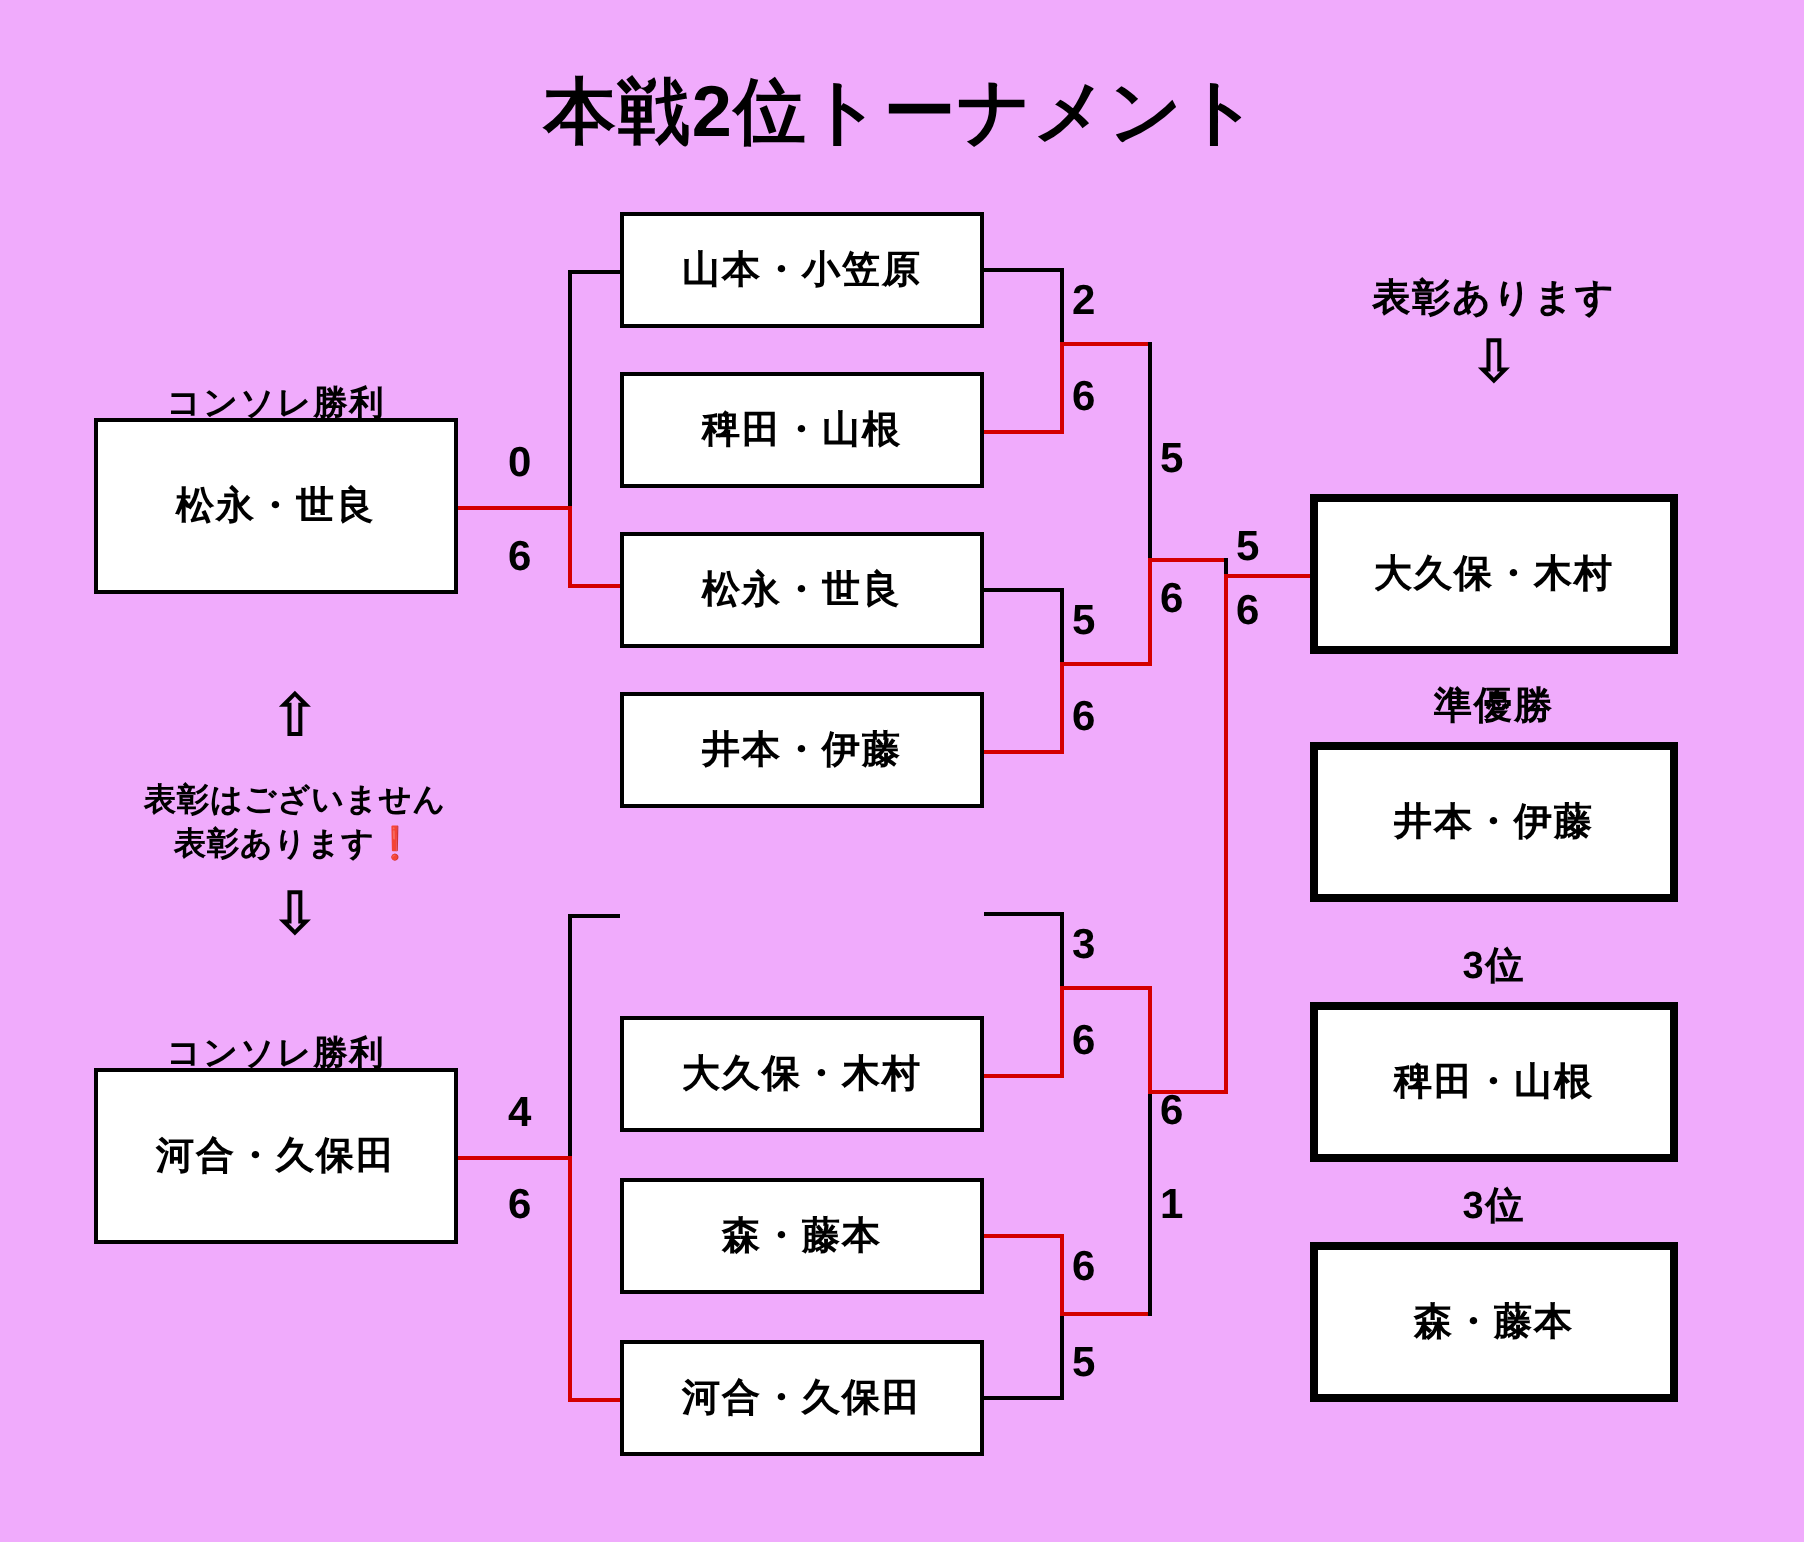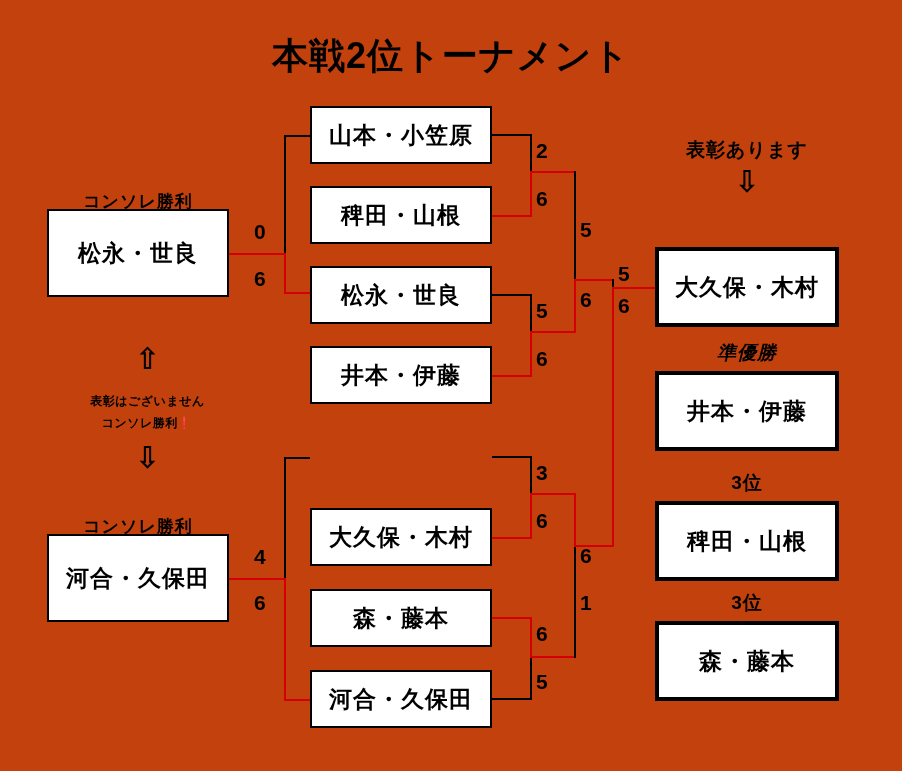--- a/index.html
+++ b/index.html
@@ -8,21 +8,21 @@
     background: #ffffff;
   }
   body {
     font-family: "Liberation Sans", "DejaVu Sans", sans-serif;
     color: #000000;
   }
   #stage {
     position: relative;
     width: 902px;
     height: 771px;
-    background: #c2410c;
+    background: #f0abfc;
     overflow: hidden;
   }
   .abs { position: absolute; }
 
   
   #title {
     left: 0;
     top: 32px;
     width: 902px;
     text-align: center;
@@ -33,21 +33,21 @@
   }
 
   
   .pbox {
     box-sizing: border-box;
     border: 2px solid #000;
     background: #fff;
     display: flex;
     align-items: center;
     justify-content: center;
-    font-size: 23px;
+    font-size: 19px;
     font-weight: bold;
     color: #000;
     letter-spacing: 1px;
   }
   .pbox.thin { border-width: 2px; }
   .pbox.thick { border-width: 4px; }
 
   
   .caption {
     font-size: 17px;
@@ -55,21 +55,21 @@
     text-align: center;
     color: #000;
     letter-spacing: 1px;
   }
   .caption.big {
     font-size: 19px;
   }
 
   
   .note {
-    font-size: 12px;
+    font-size: 16px;
     font-weight: bold;
     text-align: center;
     color: #000;
     letter-spacing: 0.5px;
     line-height: 22px;
   }
   .note.bigger {
     font-size: 19px;
     letter-spacing: 1px;
   }
@@ -115,21 +115,21 @@
   <div class="abs ln h red" style="left:229px; top:253px; width:56px;"></div>
   <div class="abs ln v" style="left:284px; top:135px; width:2px; height:120px;"></div>
   <div class="abs ln h" style="left:284px; top:135px; width:26px;"></div>
   <div class="abs ln v red" style="left:284px; top:253px; width:2px; height:41px;"></div>
   <div class="abs ln h red" style="left:284px; top:292px; width:26px;"></div>
   <div class="score" style="left:254px; top:221px;">0</div>
   <div class="score" style="left:254px; top:268px;">6</div>
 
   <div class="abs arrow" style="left:60px; top:344px; width:175px;">⇧</div>
   <div class="abs note" style="left:40px; top:390px; width:215px;">表彰はございません</div>
-  <div class="abs note" style="left:40px; top:412px; width:215px;">コンソレ勝利❗</div>
+  <div class="abs note" style="left:40px; top:412px; width:215px;">表彰あります❗</div>
   <div class="abs arrow" style="left:60px; top:443px; width:175px;">⇩</div>
 
   <div class="abs caption" style="left:47px; top:515px; width:182px;">コンソレ勝利</div>
   <div class="abs pbox thin" style="left:47px; top:534px; width:182px; height:88px;">河合・久保田</div>
 
   <div class="abs ln h red" style="left:229px; top:578px; width:56px;"></div>
   <div class="abs ln v" style="left:284px; top:457px; width:2px; height:123px;"></div>
   <div class="abs ln h" style="left:284px; top:457px; width:26px;"></div>
   <div class="abs ln v red" style="left:284px; top:578px; width:2px; height:123px;"></div>
   <div class="abs ln h red" style="left:284px; top:699px; width:26px;"></div>
@@ -192,21 +192,21 @@
   <div class="abs ln v red" style="left:612px; top:287px; width:2px; height:260px;"></div>
   <div class="abs ln h red" style="left:612px; top:287px; width:45px;"></div>
   <div class="score" style="left:618px; top:263px;">5</div>
   <div class="score" style="left:618px; top:295px;">6</div>
 
   <div class="abs note bigger" style="left:655px; top:139px; width:184px;">表彰あります</div>
   <div class="abs arrow" style="left:655px; top:167px; width:184px;">⇩</div>
 
   <div class="abs pbox thick" style="left:655px; top:247px; width:184px; height:80px;">大久保・木村</div>
 
-  <div class="abs caption big" style="left:655px; top:340px; width:184px;font-style:italic;">準優勝</div>
+  <div class="abs caption big" style="left:655px; top:340px; width:184px;">準優勝</div>
   <div class="abs pbox thick" style="left:655px; top:371px; width:184px; height:80px;">井本・伊藤</div>
 
   <div class="abs caption big" style="left:655px; top:470px; width:184px;">3位</div>
   <div class="abs pbox thick" style="left:655px; top:501px; width:184px; height:80px;">稗田・山根</div>
 
   <div class="abs caption big" style="left:655px; top:590px; width:184px;">3位</div>
   <div class="abs pbox thick" style="left:655px; top:621px; width:184px; height:80px;">森・藤本</div>
 
 </div>
 

